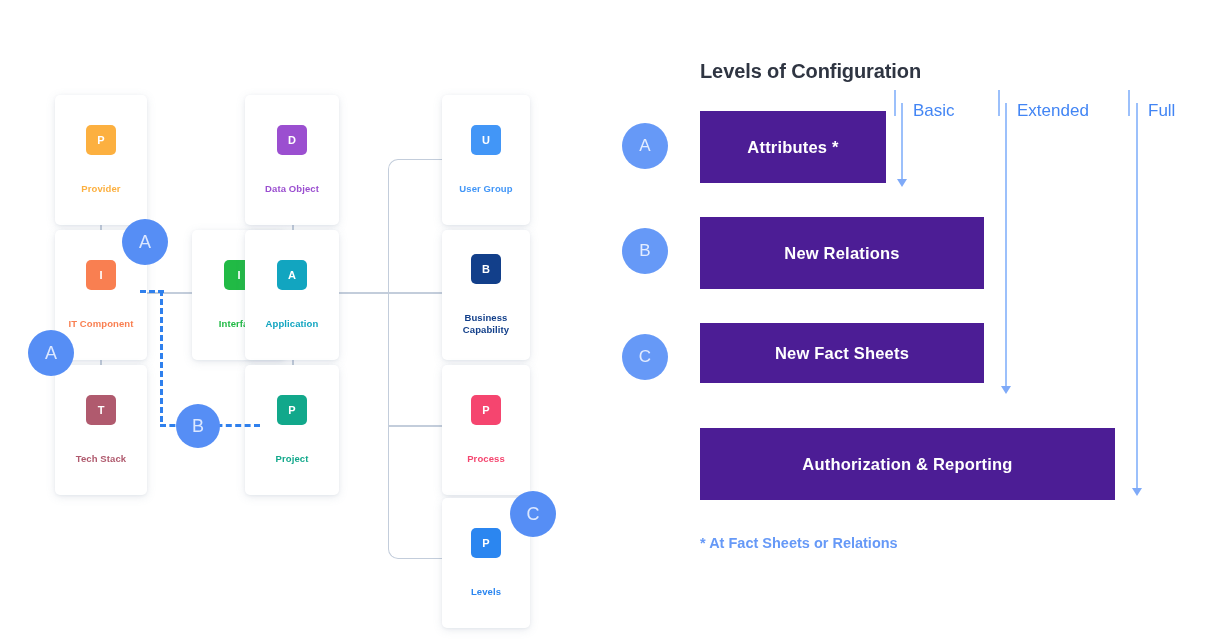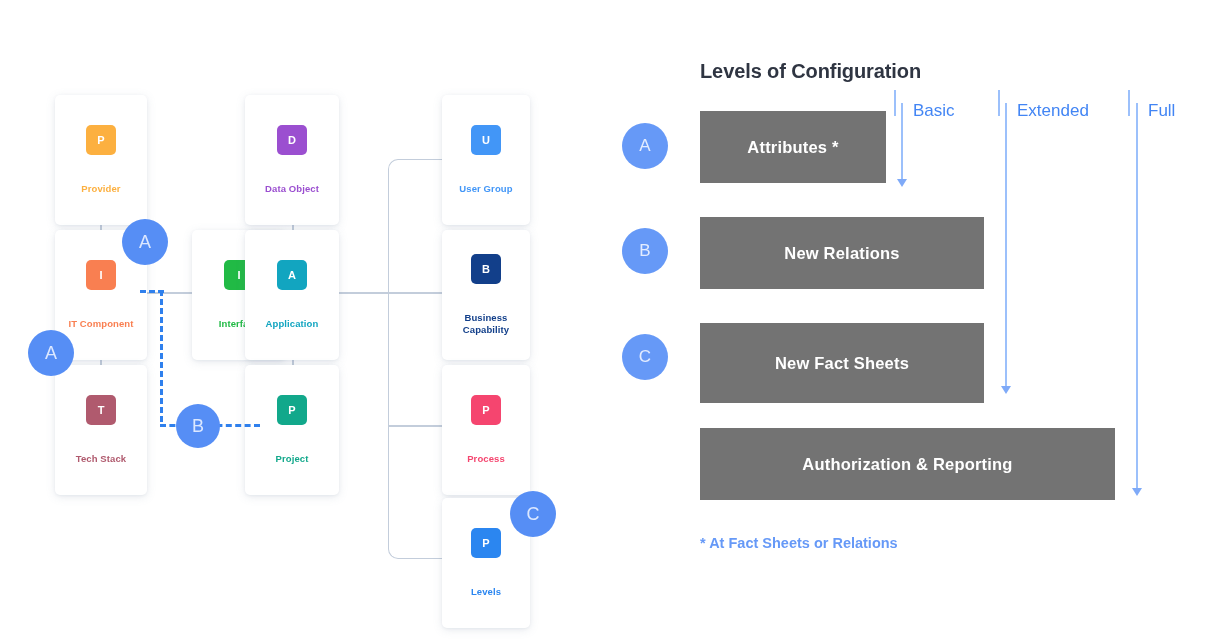--- a/index.html
+++ b/index.html
@@ -99,21 +99,21 @@
     width: 46px; height: 46px;
     border-radius: 50%;
     background: #6699f7;
     color: #e3ecff;
     display: flex; align-items: center; justify-content: center;
     font-size: 17px;
     font-weight: 500;
   }
   .bar {
     position: absolute;
-    background: #737373;
+    background: #4c1d95;
     display: flex; align-items: center; justify-content: center;
     color: #ffffff;
     font-size: 16.5px;
     font-weight: bold;
     letter-spacing: 0.2px;
   }
   .lvl-label {
     position: absolute;
     color: #4285f4;
     font-size: 17px;
@@ -236,21 +236,21 @@
         <div class="axis-arrow" style="left: 400.5px; top: 386px;"></div>
         <div class="lvl-label" style="left: 417px; top: 101px;">Extended</div>
         <div class="tick" style="left: 528px; top: 90px;"></div>
         <div class="axis" style="left: 536px; top: 103px; height: 385px;"></div>
         <div class="axis-arrow" style="left: 531.5px; top: 488px;"></div>
         <div class="lvl-label" style="left: 548px; top: 101px;">Full</div>
       </div>
     <div id="right-bars">
         <div class="bar" style="left: 100px; top: 111px; width: 186px; height: 72px;">Attributes *</div>
         <div class="bar" style="left: 100px; top: 217px; width: 284px; height: 72px;">New Relations</div>
-        <div class="bar" style="left: 100px; top: 323px; width: 284px; height: 80px;">New Fact Sheets</div>
+        <div class="bar" style="left: 100px; top: 323px; width: 284px; height: 60px;">New Fact Sheets</div>
         <div class="bar" style="left: 100px; top: 428px; width: 415px; height: 72px;">Authorization &amp; Reporting</div>
       </div>
     <div id="right-markers">
         <div class="lvl-marker" style="left: 22px; top: 123px;">A</div>
         <div class="lvl-marker" style="left: 22px; top: 228px;">B</div>
         <div class="lvl-marker" style="left: 22px; top: 334px;">C</div>
       </div>
     <div id="footnote">* At Fact Sheets or Relations</div>
   </div>
 

